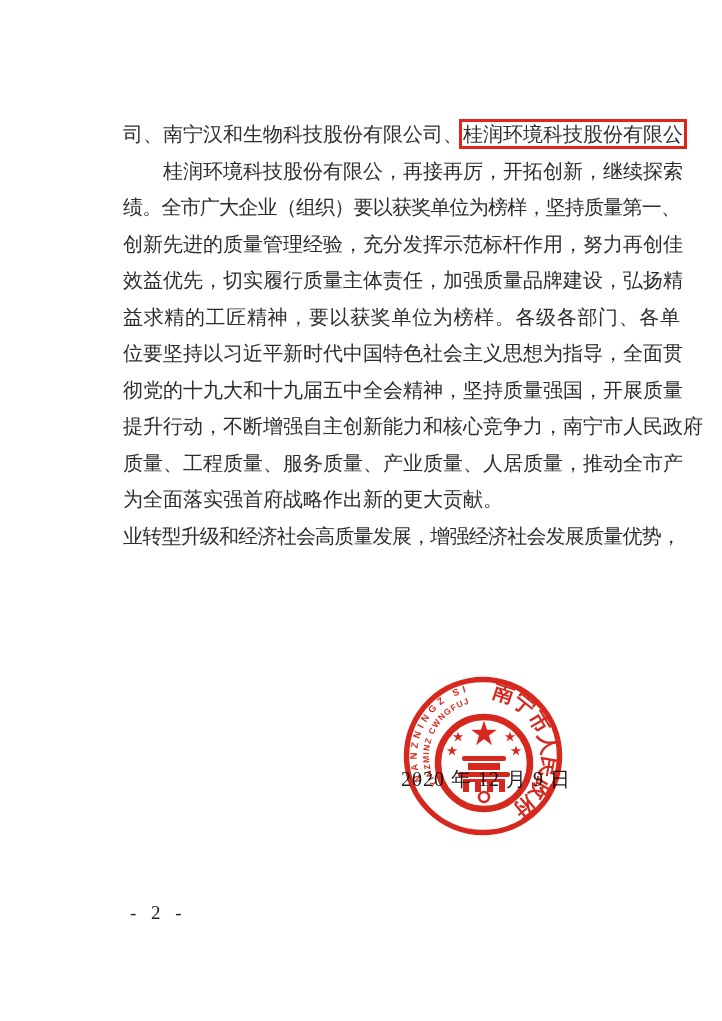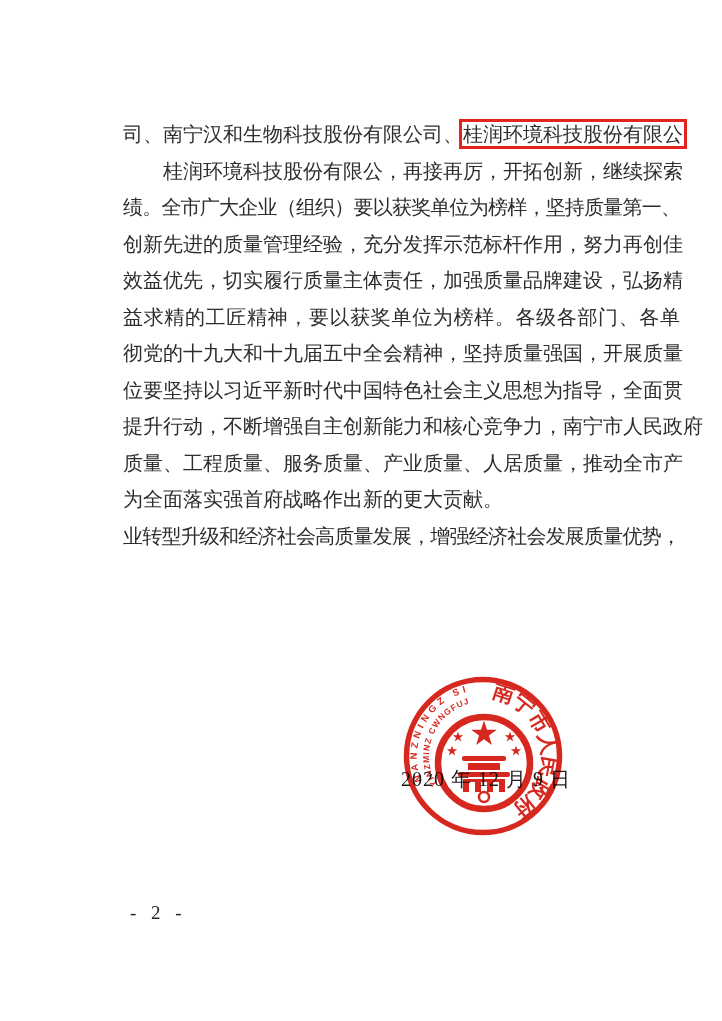--- a/index.html
+++ b/index.html
@@ -37,22 +37,22 @@
 
 <div class="page">
 
   <div class="text-block" id="text-block">
       <div class="line just"><span>司、南宁汉和生物科技股份有限公司、</span><span class="hl">桂润环境科技股份有限公</span></div>
       <div class="line indent just"><span>桂润环境科技股份有限公，再接再厉，开拓创新，继续探索</span></div>
       <div class="line just" style="letter-spacing: -0.9px;"><span>绩。全市广大企业（组织）要以获奖单位为榜样，坚持质量第一、</span></div>
       <div class="line just"><span>创新先进的质量管理经验，充分发挥示范标杆作用，努力再创佳</span></div>
       <div class="line just"><span>效益优先，切实履行质量主体责任，加强质量品牌建设，弘扬精</span></div>
       <div class="line just"><span>益求精的工匠精神，要以获奖单位为榜样。各级各部门、各单</span></div>
+      <div class="line just"><span>位要坚持以习近平新时代中国特色社会主义思想为指导，全面贯</span></div>
       <div class="line just"><span>彻党的十九大和十九届五中全会精神，坚持质量强国，开展质量</span></div>
-      <div class="line just"><span>位要坚持以习近平新时代中国特色社会主义思想为指导，全面贯</span></div>
       <div class="line just"><span>提升行动，不断增强自主创新能力和核心竞争力，南宁市人民政府</span></div>
       <div class="line just"><span>质量、工程质量、服务质量、产业质量、人居质量，推动全市产</span></div>
       <div class="line"><span>为全面落实强首府战略作出新的更大贡献。</span></div>
       <div class="line just" style="letter-spacing: -0.9px;"><span>业转型升级和经济社会高质量发展，增强经济社会发展质量优势，</span></div>
     </div>
 
   <div class="date">2020 年 12 月 9 日</div>
 
   <svg class="seal" viewBox="0 0 160 160" xmlns="http://www.w3.org/2000/svg" xmlns:xlink="http://www.w3.org/1999/xlink">
     <defs>

